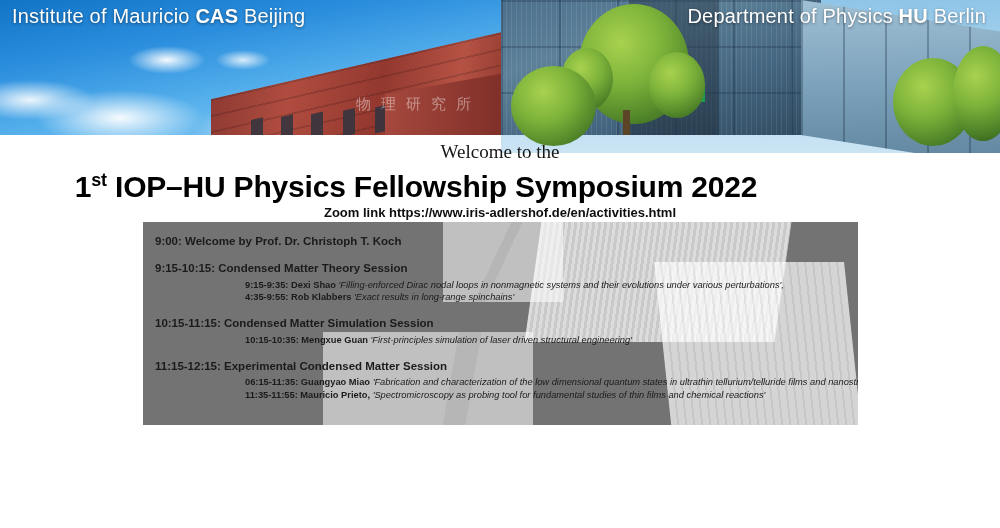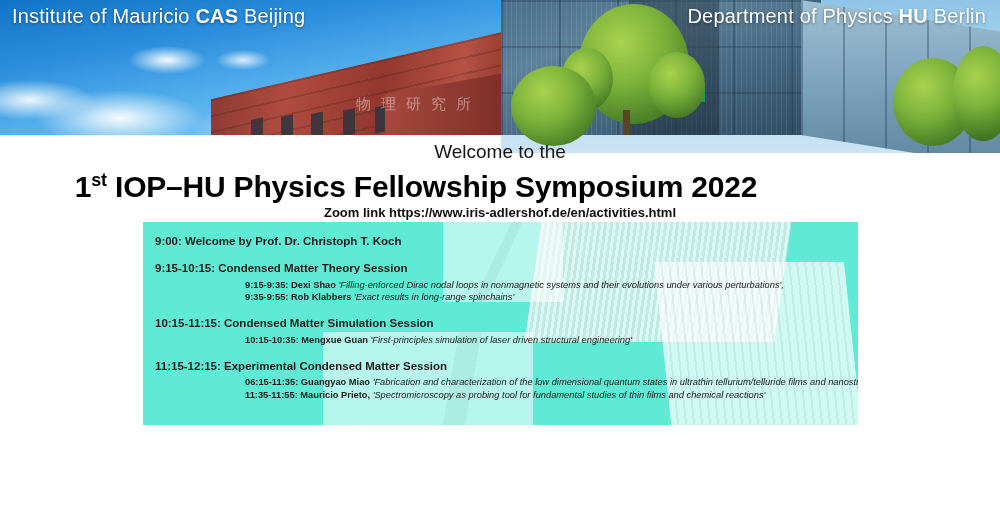--- a/index.html
+++ b/index.html
@@ -51,30 +51,30 @@
   .trunk{position:absolute;background:#5b4526;}
   .greenpane{position:absolute;background:#1f9b4e;}
   .banner-title{position:absolute;top:5px;color:#ffffff;font-size:20px;
     letter-spacing:.2px;text-shadow:0 1px 3px rgba(0,0,0,.45);white-space:nowrap;}
   .banner-title b{font-weight:bold;}
   .bt-left{left:12px;}
   .bt-right{right:14px;}
 
   
   .welcome{position:absolute;top:141px;left:0;width:1000px;text-align:center;
-    font-size:19px;color:#161616;font-weight:normal;}
+    font-size:19px;color:#161616;font-weight:normal;font-family:Liberation Serif, serif;}
   .main-title{position:absolute;top:170px;left:0;width:832px;text-align:center;
     font-size:30px;font-weight:bold;color:#000;letter-spacing:-.2px;white-space:nowrap;}
   .main-title sup{font-size:18px;vertical-align:super;}
   .zoomlink{position:absolute;top:205px;left:0;width:1000px;text-align:center;
     font-size:13px;font-weight:bold;color:#0d0d0d;}
 
   
   .schedule{position:absolute;left:143px;top:222px;width:715px;height:203px;
-    background:#5eead4;overflow:hidden;}
+    background:#737373;overflow:hidden;}
   .wm{position:absolute;opacity:.55;pointer-events:none;}
   .wm-a{left:390px;top:0;width:250px;height:120px;
     background:repeating-linear-gradient(to right, #ffffff 0 3px, #e6e6e6 3px 6px);
     transform:skewX(-8deg);opacity:.75;}
   .wm-b{left:300px;top:-10px;width:120px;height:90px;
     background:linear-gradient(115deg,#ffffff 0 45%, #ececec 45% 52%, #ffffff 52%);}
   .wm-c{left:520px;top:40px;width:190px;height:170px;
     background:repeating-linear-gradient(to right, #ffffff 0 6px, #ebebeb 6px 8px);
     transform:skewX(6deg);opacity:.7;}
   .wm-d{left:180px;top:110px;width:210px;height:95px;
@@ -139,21 +139,21 @@
   <div class="wm wm-b"></div>
   <div class="wm wm-c"></div>
   <div class="wm wm-d"></div>
   <div class="sched-inner" id="sched-inner">
       <div class="row-major">9:00: Welcome by Prof. Dr. Christoph T. Koch</div>
       <div class="gap-lg"></div>
       <div class="row-major">9:15-10:15: Condensed Matter Theory Session</div>
       <div class="gap-sm"></div>
       <div class="row-talk"><span class="tm">9:15-9:35: </span><span class="sp">Dexi Shao </span><span class="ti">'Filling-enforced Dirac nodal loops in nonmagnetic systems and their evolutions under various perturbations',</span></div>
       <div class=""></div>
-      <div class="row-talk"><span class="tm">9:35-9:55: </span><span class="sp">Rob Klabbers </span><span class="ti">'Exact results in long-range spinchains'</span></div>
+      <div class="row-talk"><span class="tm">4:35-9:55: </span><span class="sp">Rob Klabbers </span><span class="ti">'Exact results in long-range spinchains'</span></div>
       <div class="gap-lg"></div>
       <div class="row-major">10:15-11:15: Condensed Matter Simulation Session</div>
       <div class="gap-sm"></div>
       <div class="row-talk"><span class="tm">10:15-10:35: </span><span class="sp">Mengxue Guan </span><span class="ti">'First-principles simulation of laser driven structural engineering'</span></div>
       <div class=""></div>
       <div class="gap-lg"></div>
       <div class="row-major">11:15-12:15: Experimental Condensed Matter Session</div>
       <div class="gap-sm"></div>
       <div class="row-talk"><span class="tm">06:15-11:35: </span><span class="sp">Guangyao Miao </span><span class="ti">'Fabrication and characterization of the low dimensional quantum states in ultrathin tellurium/telluride films and nanostructures'</span></div>
       <div class=""></div>

